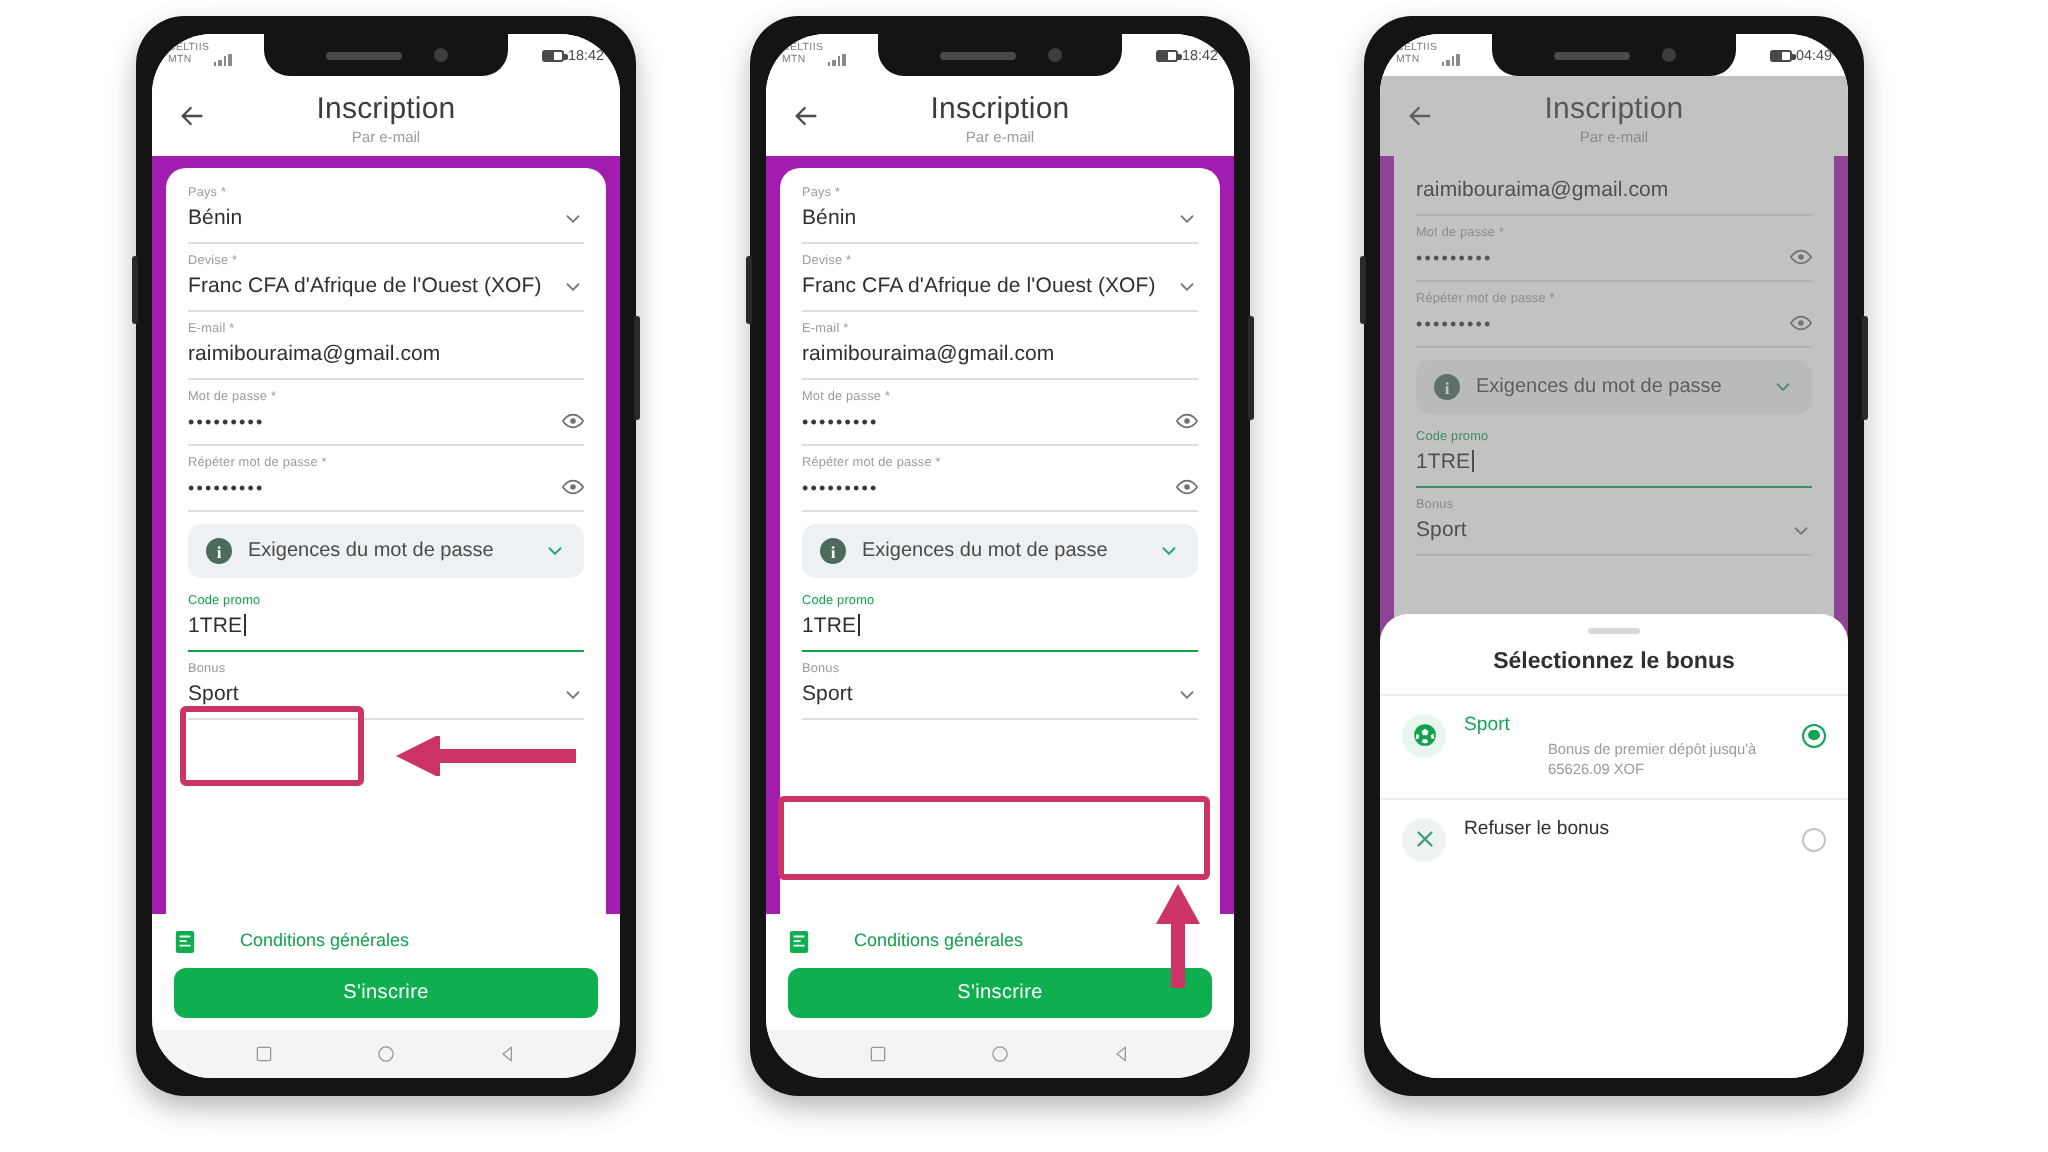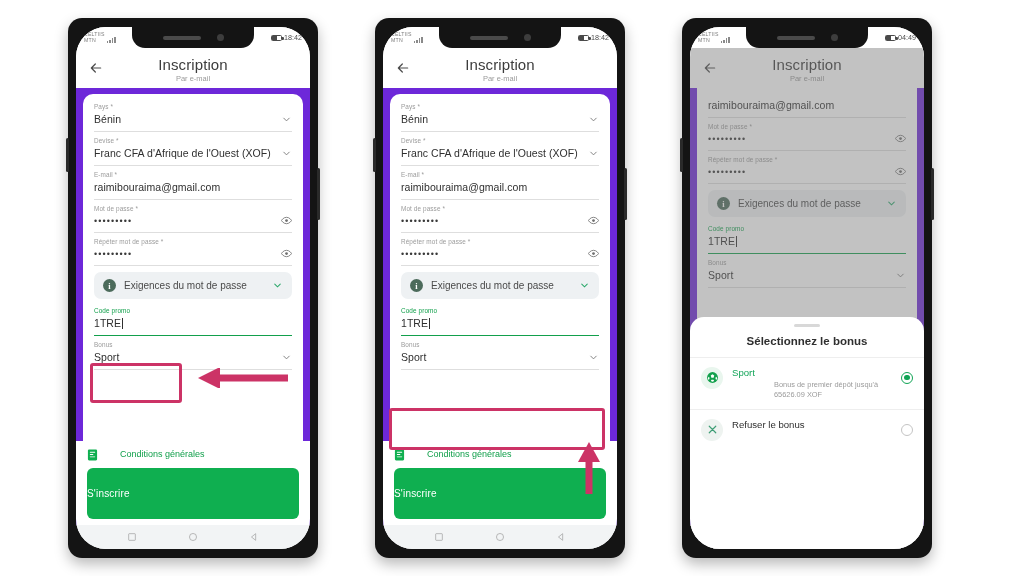--- a/index.html
+++ b/index.html
@@ -6,22 +6,22 @@
   html, body {
     width: 1024px; height: 576px;
     background: #ffffff;
     font-family: "Liberation Sans", sans-serif;
     overflow: hidden;
   }
   .stage { position: relative; width: 1024px; height: 576px; }
 
   
   .phone {
-    position: absolute; top: 18px; width: 250px; height: 540px;
-    background: #141414; border-radius: 14px;
+    position: absolute; top: 8px; width: 250px; height: 540px;
+    background: #141414; border-radius: 24px;
     padding: 9px 8px 9px 8px;
     box-shadow: 0 6px 14px rgba(0,0,0,.28);
   }
   .phone::before {           
     content: ""; position: absolute; right: -2px; top: 150px;
     width: 3px; height: 52px; background: #2a2a2a; border-radius: 2px;
   }
   .phone::after {            
     content: ""; position: absolute; left: -2px; top: 120px;
     width: 3px; height: 34px; background: #2a2a2a; border-radius: 2px;
@@ -71,21 +71,21 @@
   }
   .backarrow {
     position: absolute; left: 12px; top: 50%; transform: translateY(-50%);
     width: 16px; height: 16px; color: #4a4a4a;
   }
   .apptitle { font-size: 15px; color: #3c3c3c; letter-spacing: .1px; }
   .appsub   { font-size: 7.5px; color: #9a9a9a; margin-top: 1px; }
 
   
   .body {
-    flex: 1 1 auto; background: #6d28d9; overflow: hidden;
+    flex: 1 1 auto; background: #a21caf; overflow: hidden;
     display: flex; flex-direction: column;
   }
   .card {
     background: #fff; border-radius: 10px 10px 0 0;
     margin: 6px 7px 0 7px; padding: 9px 11px 8px 11px;
     flex: 1 1 auto; overflow: hidden;
   }
   .card.flush { border-radius: 10px; margin-bottom: 0; }
 
   
@@ -120,22 +120,22 @@
   }
   .pwpill .pwtxt { font-size: 10px; color: #4a4a4a; flex: 1 1 auto; }
   .pwpill .chev { color: #2aa86a; }
 
   
   .footer { background: #fff; padding: 0 11px 6px 11px; }
   .terms { display: flex; align-items: flex-start; gap: 22px; padding: 8px 0 7px 0; }
   .termico { width: 11px; height: 12px; flex: 0 0 auto; }
   .termtxt { font-size: 9px; color: #12a04c; }
   .cta {
-    background: #0FAF50; color: #fff; text-align: left;
-    border-radius: 6px; padding: 20px 0; font-size: 10px; letter-spacing: .2px;
+    background: #0FAF50; color: #fff; text-align: center;
+    border-radius: 6px; padding: 7px 0; font-size: 10px; letter-spacing: .2px;
   }
 
   
   .navbar {
     flex: 0 0 24px; background: #f2f4f5;
     display: flex; align-items: center; justify-content: space-around;
     padding: 0 26px;
   }
   .navbar svg { width: 10px; height: 10px; color: #9a9a9a; }
 

